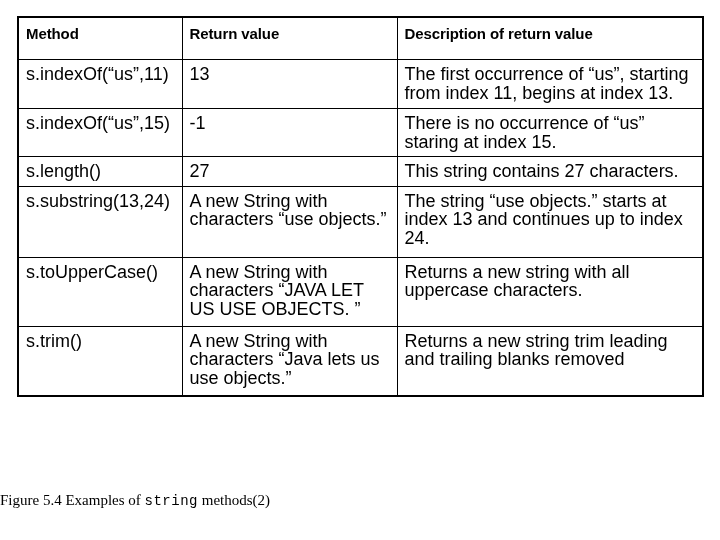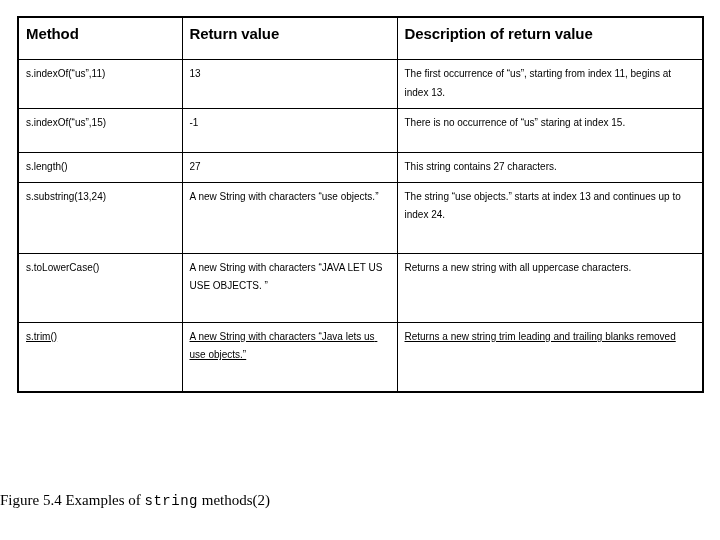--- a/index.html
+++ b/index.html
@@ -43,21 +43,21 @@
   table.methods col.c-method  { width: 164px; }
   table.methods col.c-return  { width: 215px; }
   table.methods col.c-desc    { width: 306px; }
 
   table.methods th,
   table.methods td {
     border: 1px solid #000000;
     vertical-align: top;
     text-align: left;
     padding: 5px 6px 5px 7px;
-    font-size: 10px;
+    font-size: 18px;
     line-height: 18.5px;
     white-space: pre-wrap;
     word-wrap: break-word;
     background: #ffffff;
   }
 
   table.methods thead th {
     font-weight: bold;
     font-size: 15px;
     padding-top: 7px;
@@ -71,21 +71,21 @@
   }
 
   
   tr.r-head   th { height: 26px; }
   tr.r-1      td { height: 38px; }
   tr.r-2      td { height: 33px; }
   tr.r-3      td { height: 18px; }
   tr.r-4      td { height: 60px; }
   tr.r-5      td { height: 60px; }
   tr.r-6      td { height: 58px; }
-  tr.r-7      td { height: 58px; text-decoration: underline; }
+  tr.r-7      td { height: 58px; }
 
   .caption {
     position: absolute;
     left: 0;
     top: 490px;
     width: 720px;
     text-align: left;
     font-family: "Liberation Serif", serif;
     font-size: 15px;
     line-height: 20px;
@@ -131,21 +131,21 @@
           <td>s.length()</td>
           <td>27</td>
           <td>This string contains 27 characters.</td>
         </tr>
         <tr class="r-4">
           <td>s.substring(13,24)</td>
           <td>A new String with characters “use objects.”</td>
           <td>The string “use objects.” starts at index 13 and continues up to index 24.</td>
         </tr>
         <tr class="r-6">
-          <td>s.toLowerCase()</td>
+          <td>s.toUpperCase()</td>
           <td>A new String with characters “JAVA LET US USE OBJECTS. ”</td>
           <td>Returns a new string with all uppercase characters.</td>
         </tr>
         <tr class="r-7">
           <td>s.trim()</td>
           <td>A new String with characters “Java lets us use objects.”</td>
           <td>Returns a new string trim leading and trailing blanks removed</td>
         </tr>
       </tbody>
     </table>

